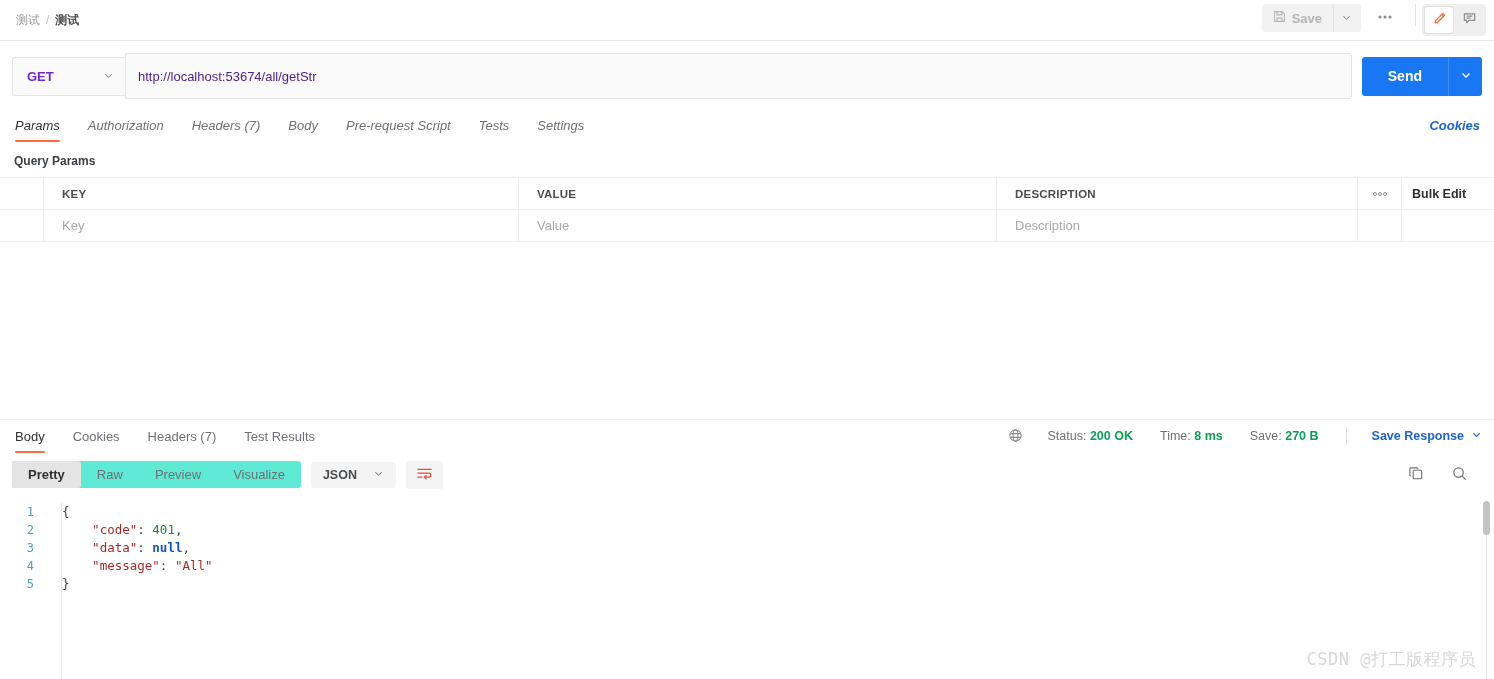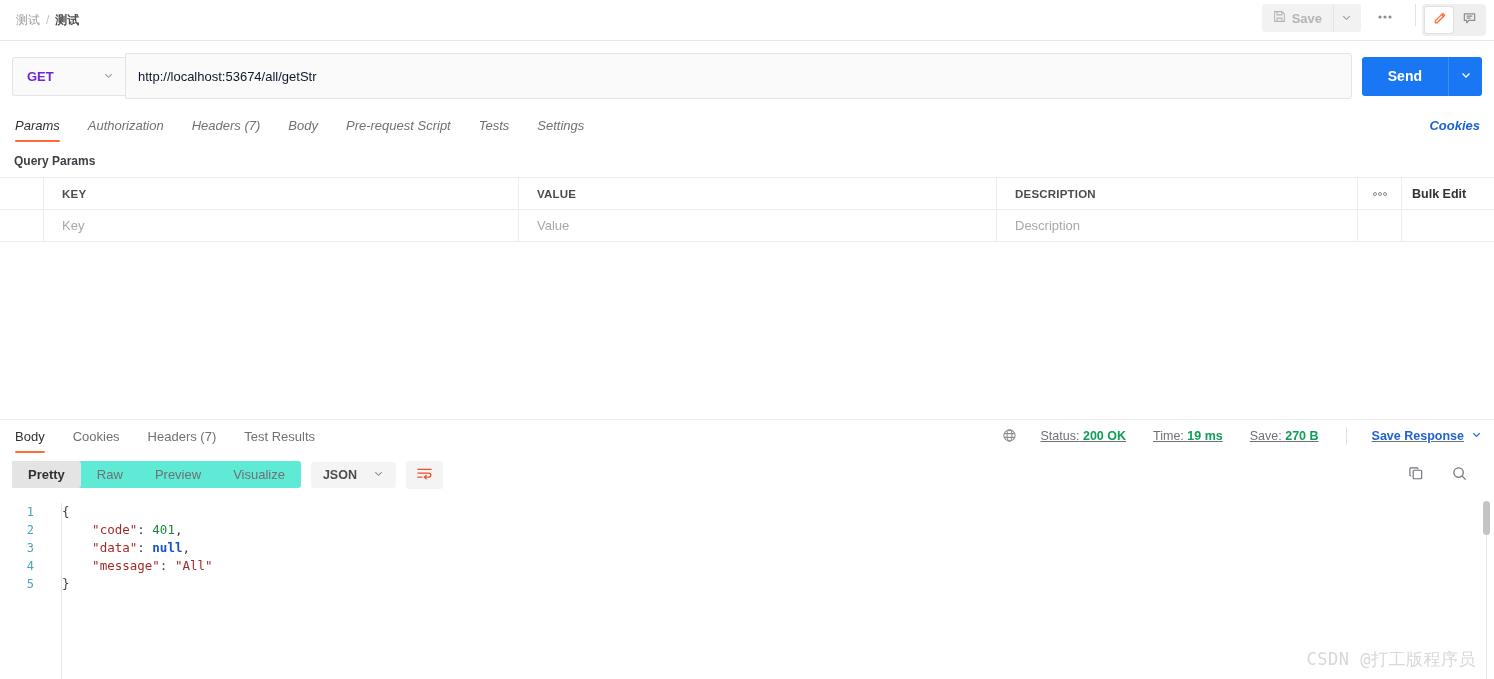--- a/index.html
+++ b/index.html
@@ -64,21 +64,21 @@
     border-radius: 3px 0 0 3px;
     display: flex; align-items: center; justify-content: space-between;
     padding: 0 11px 0 14px;
     font-weight: 700; font-size: 13px; color: #6d28d9;
   }
   .url-input {
     flex: 1; height: 46px;
     background: #fafafa; border: 1px solid #e4e4e4;
     border-radius: 0 3px 3px 0;
     display: flex; align-items: center; padding: 0 12px;
-    font-size: 13px; color: #0f172a;
+    font-size: 13px; color: #4c1d95;
   }
   .send-group { display: flex; align-items: stretch; margin-left: 10px; }
   .send-btn {
     background: #1977f3; color: #fff; font-weight: 700; font-size: 14px;
     padding: 0 26px; height: 39px; display: flex; align-items: center;
     border-radius: 3px 0 0 3px;
   }
   .send-caret {
     background: #1977f3; color: #fff; width: 34px; height: 39px;
     display: flex; align-items: center; justify-content: center;
@@ -125,21 +125,21 @@
   .spacer { flex: 1; }
 
   
   .resp-tabs {
     display: flex; align-items: flex-end; height: 34px;
     border-top: 1px solid #ededed; padding: 0 12px;
   }
   .resp-tabs .tab { padding-bottom: 9px; }
   .resp-meta {
     margin-left: auto; display: flex; align-items: center; gap: 12px;
-    padding-bottom: 8px; font-size: 12.5px; color: #6e7176; text-decoration: underline;
+    padding-bottom: 8px; font-size: 12.5px; color: #6e7176;
   }
   .globe { margin-right: 12px; display: flex; align-items: center; }
   .meta-item { margin-right: 15px; white-space: nowrap; }
   .meta-val { color: #0f9d58; font-weight: 600; }
   .meta-div { width: 1px; height: 18px; background: #e2e2e2; margin: 0 13px 0 0; }
   .save-resp { color: #1f62d2; font-weight: 700; display: flex; align-items: center; gap: 7px; }
 
   
   .resp-toolbar {
     display: flex; align-items: center; padding: 8px 12px 8px 12px; gap: 10px;
@@ -343,21 +343,21 @@
             <ellipse cx="8" cy="8" rx="2.6" ry="6"></ellipse>
             <path d="M2.2 6h11.6M2.2 10h11.6"></path>
         </svg>
       </span>
       <span class="meta-item">
         <span>Status:</span>
         <span class="meta-val">200 OK</span>
       </span>
       <span class="meta-item">
         <span>Time:</span>
-        <span class="meta-val">19 ms</span>
+        <span class="meta-val">8 ms</span>
       </span>
       <span class="meta-item">
         <span>Save:</span>
         <span class="meta-val">270 B</span>
       </span>
       <span class="meta-div"></span>
       <span class="save-resp">
         <span>Save Response</span>
         <span>
           <svg width="11" height="11" viewBox="0 0 12 12" fill="none" stroke="#1f62d2" stroke-width="1.3">

